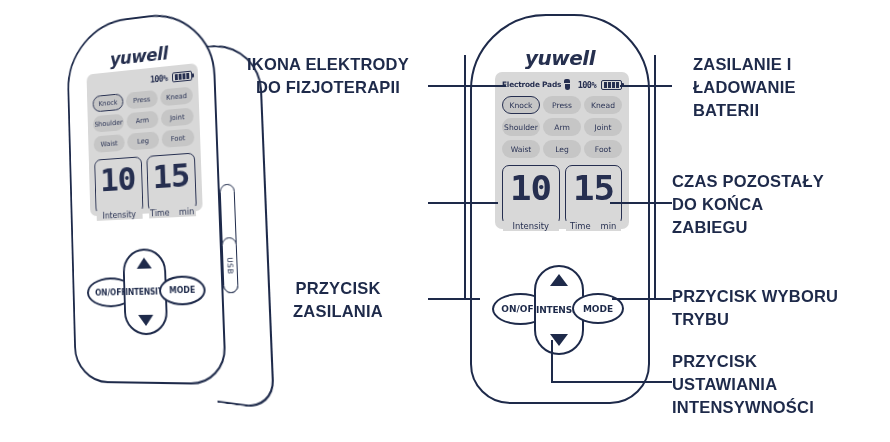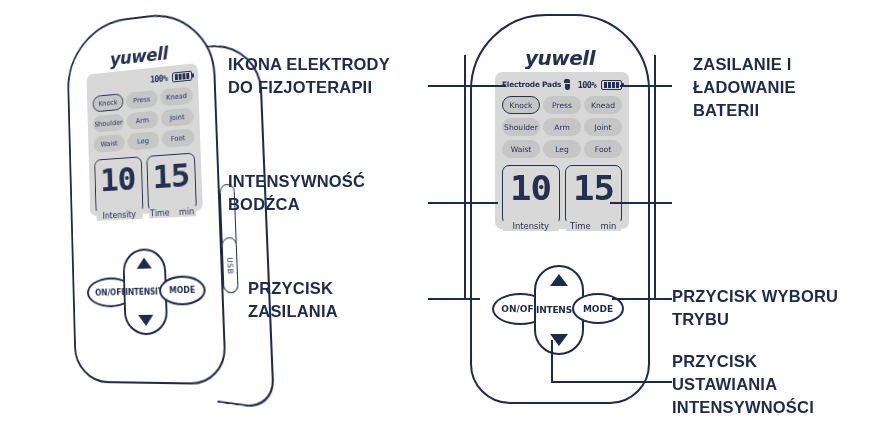--- a/index.html
+++ b/index.html
@@ -22,21 +22,21 @@
   .callout {
     position: absolute;
     color: #1e2a4a;
     font-family: "Liberation Sans", sans-serif;
     font-weight: 700;
     font-size: 16.5px;
     letter-spacing: 0.2px;
     line-height: 23px;
     white-space: pre-line;
   }
-  .callout.left { text-align: left; }
+  .callout.left { text-align: center; }
   .callout.right { text-align: left; }
 
   
   .leader {
     position: absolute;
     background: #1e2a4a;
   }
   .leader.h { height: 2px; }
   .leader.v { width: 2px; }
 
@@ -549,30 +549,31 @@
   <div class="leader v" style="left:654px; top:175px; height:125px;"></div>
 
   <div class="leader h" style="left:612px; top:298px; width:60px;"></div>
 
   <div class="leader v" style="left:551px; top:340px; height:43px;"></div>
   <div class="leader h" style="left:551px; top:381px; width:121px;"></div>
 
   <div class="callout left" style="left:228px; top:53px; width:200px;">IKONA ELEKTRODY
 DO FIZJOTERAPII</div>
 
-  <div class="callout left" style="left:228px; top:170px; width:200px;">INTENSYWNOŚĆ
-BODŹCA</div>
 
   <div class="callout left" style="left:248px; top:277px; width:180px;">PRZYCISK
 ZASILANIA</div>
 
   <div class="callout right" style="left:693px; top:53px; width:215px;">ZASILANIE I
 ŁADOWANIE
 BATERII</div>
 
+  <div class="callout right" style="left:672px; top:170px; width:215px;">CZAS POZOSTAŁY
+DO KOŃCA
+ZABIEGU</div>
 
   <div class="callout right" style="left:672px; top:285px; width:215px;">PRZYCISK WYBORU
 TRYBU</div>
 
   <div class="callout right" style="left:672px; top:350px; width:215px;">PRZYCISK
 USTAWIANIA
 INTENSYWNOŚCI</div>
 
 </div>
 

